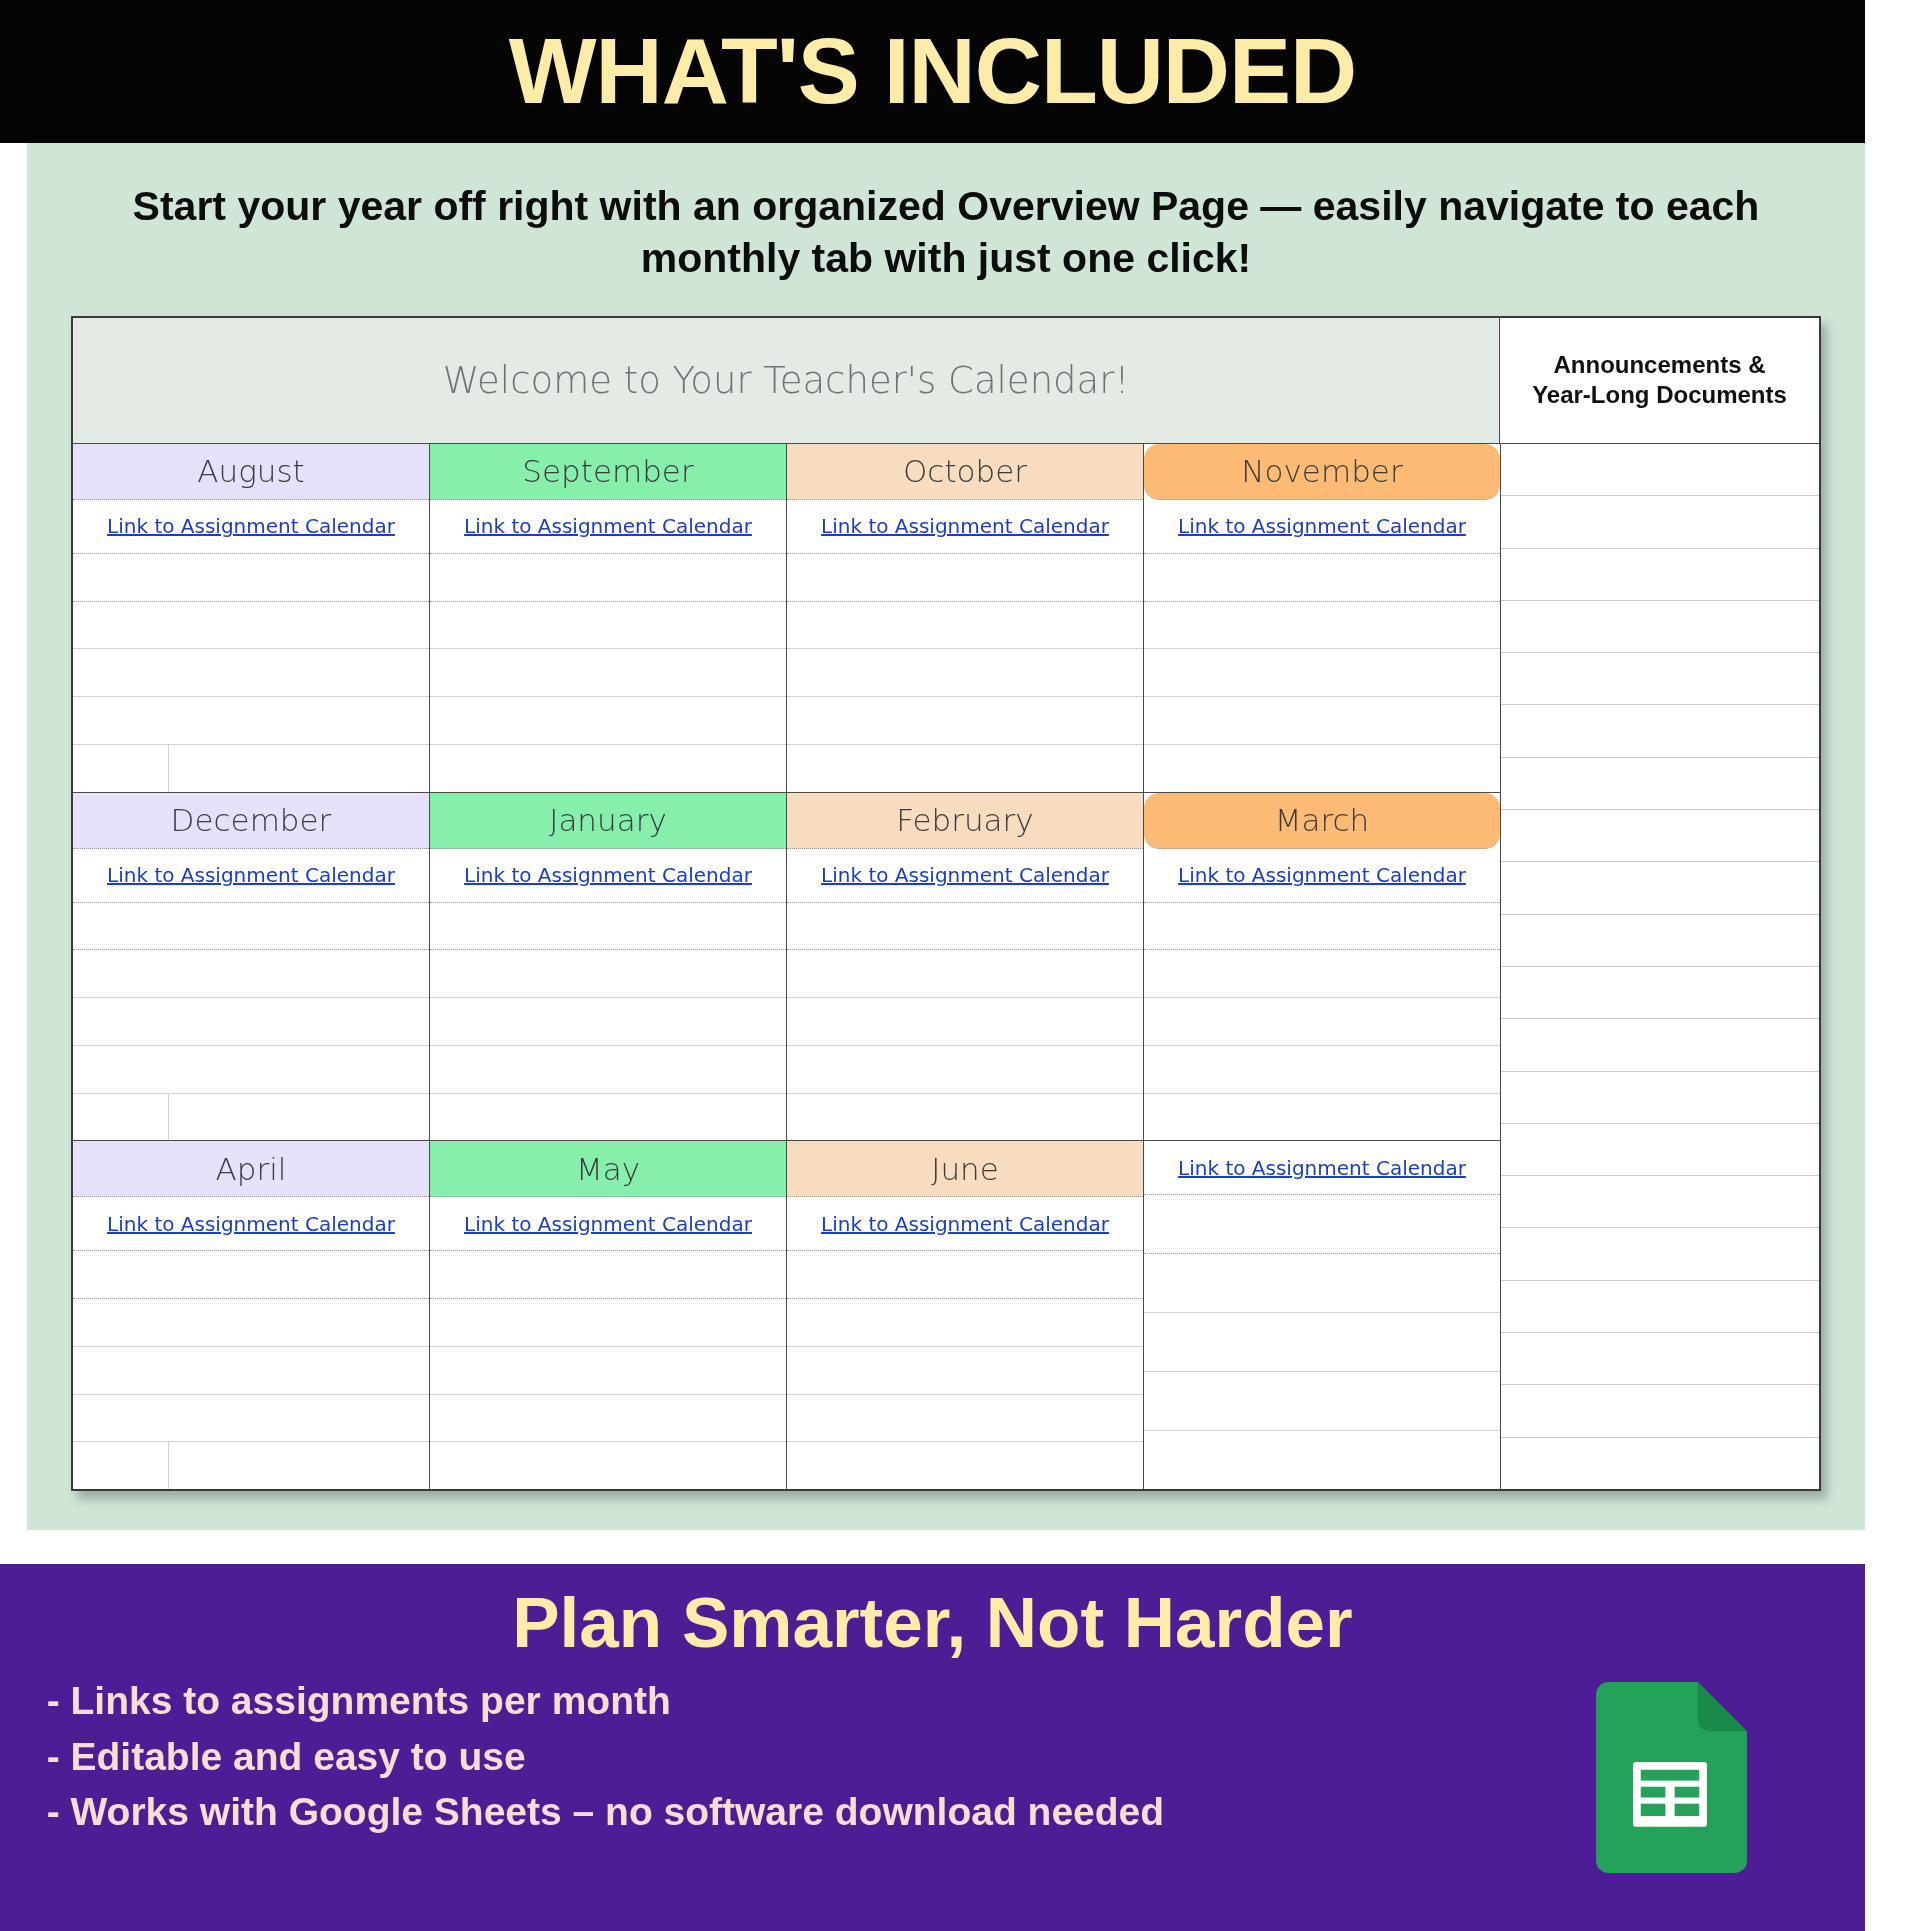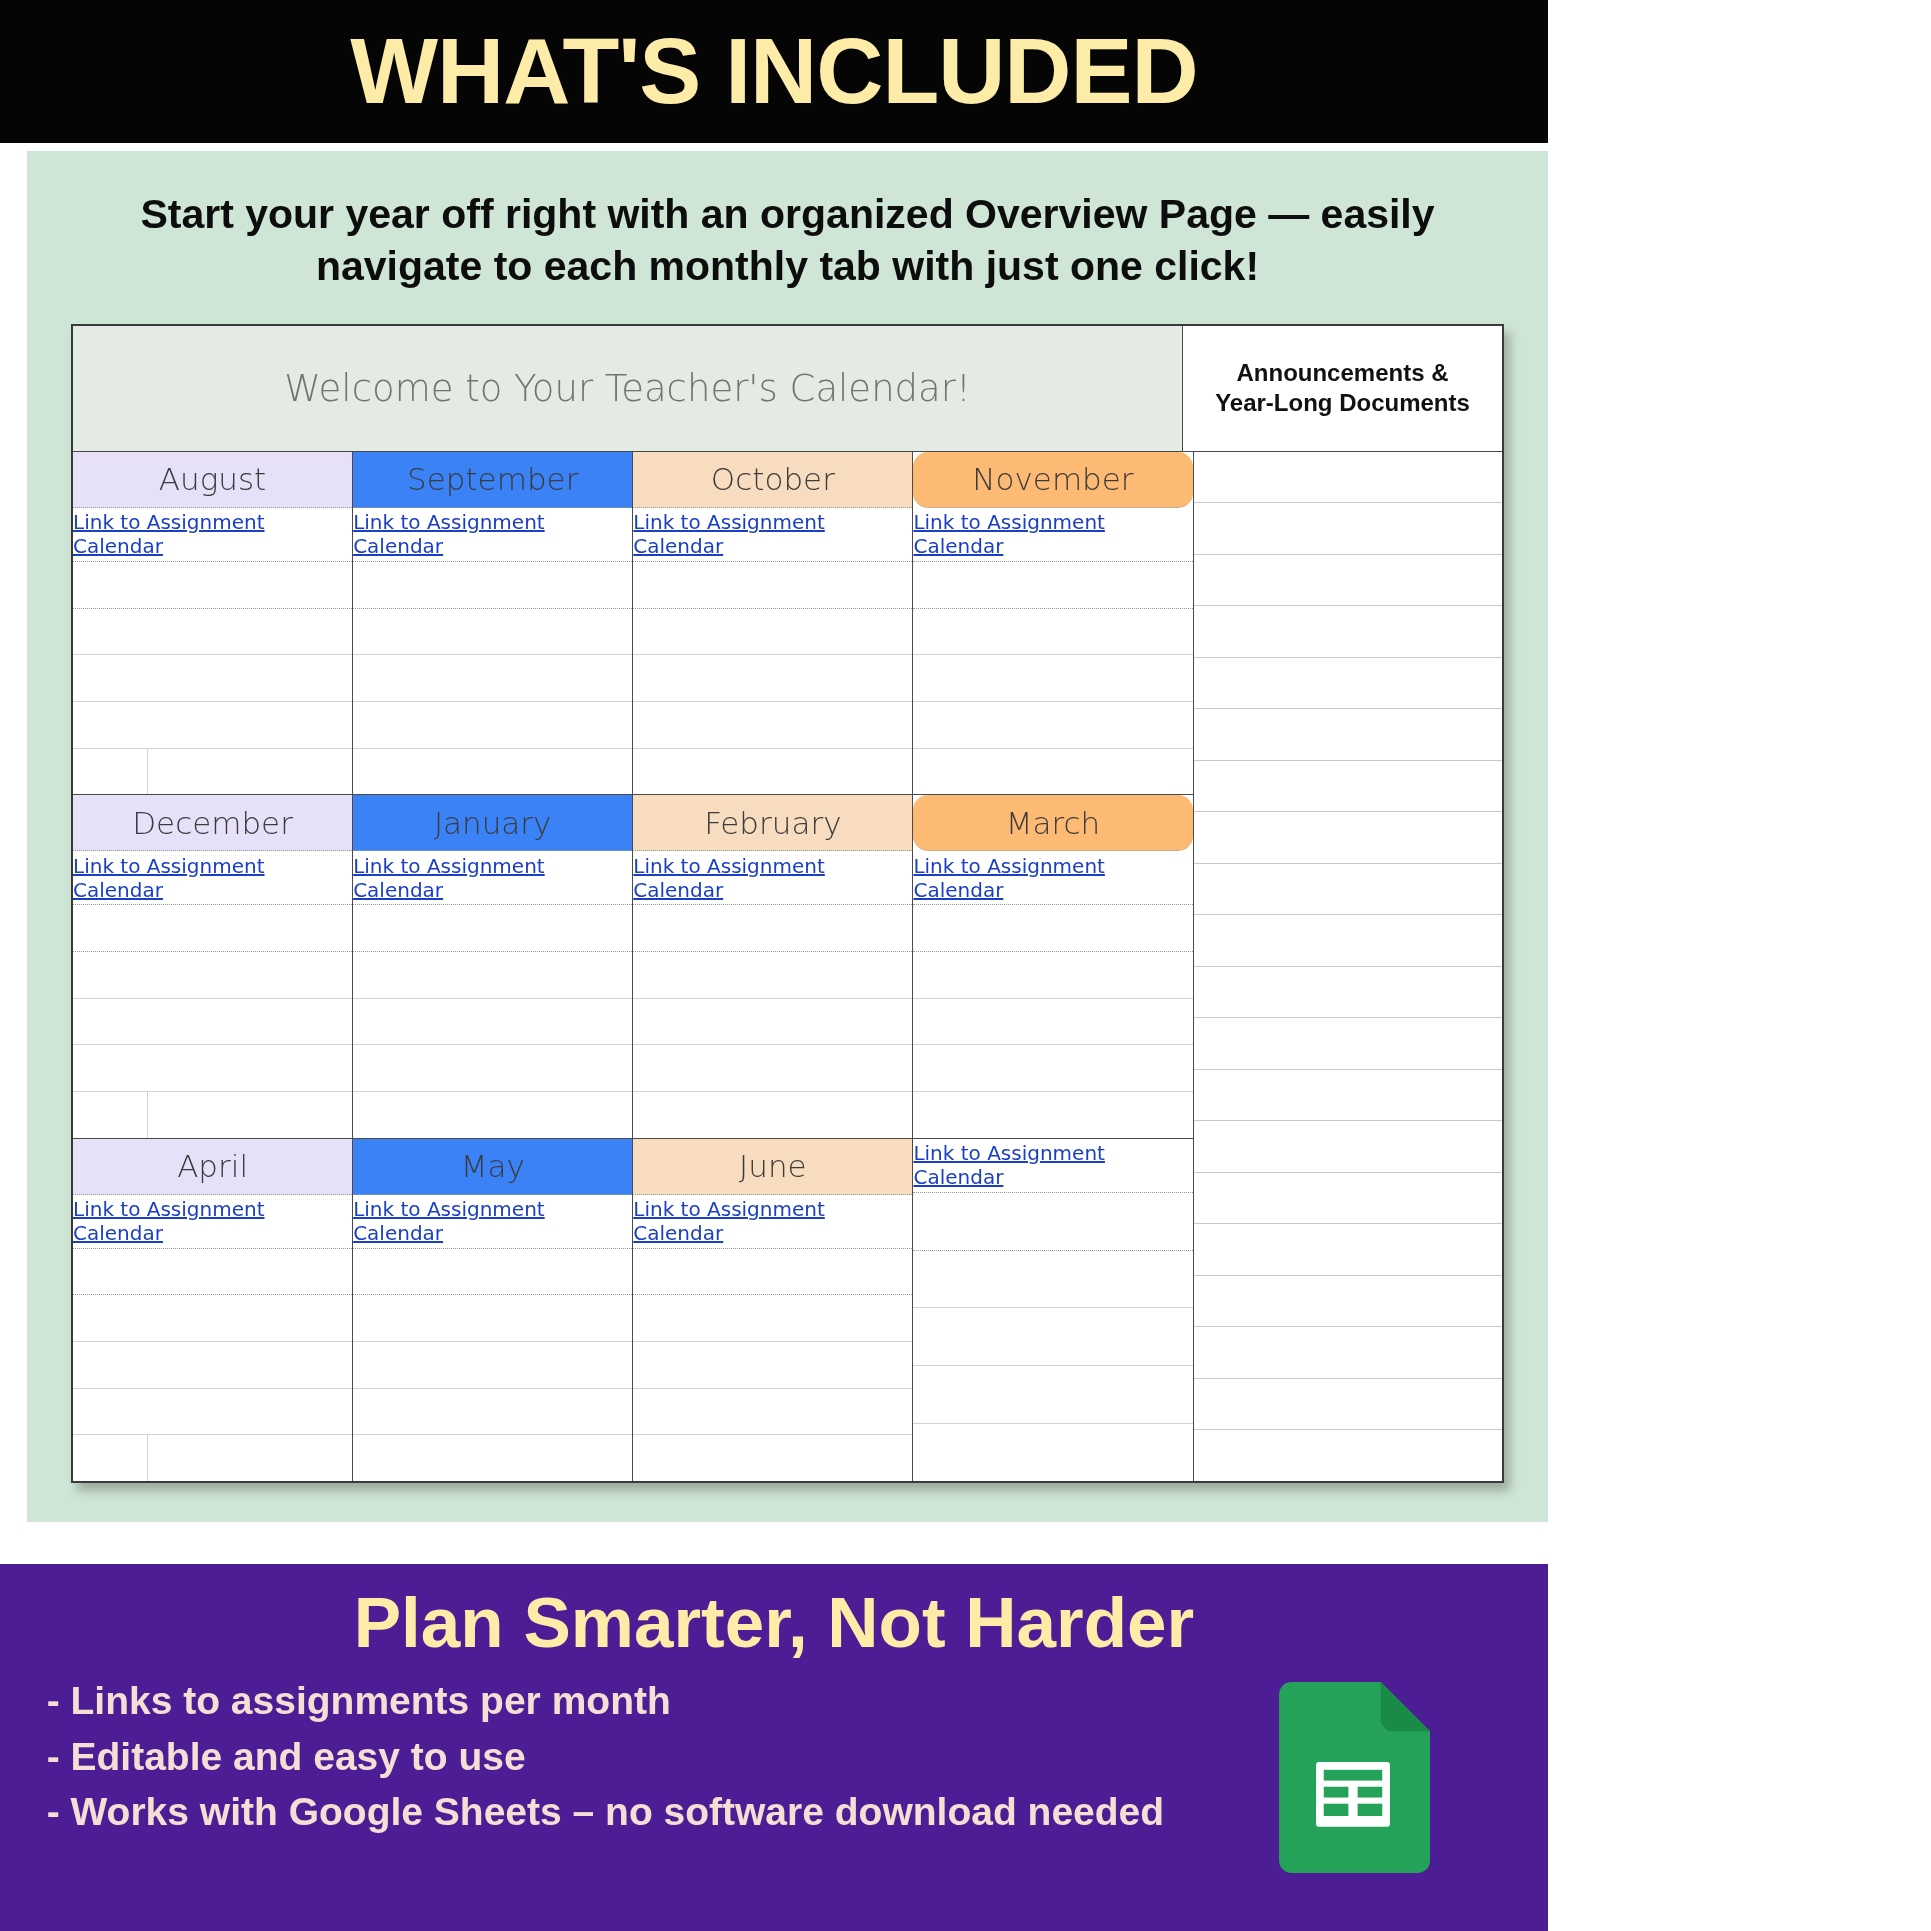--- a/index.html
+++ b/index.html
@@ -2,21 +2,21 @@
 <html><head>
 <meta charset="utf-8">
 <style>
   * { box-sizing: border-box; margin: 0; padding: 0; }
   html, body {
     width: 1931px; height: 1931px;
     font-family: "Liberation Sans", sans-serif;
     background: #ffffff;
     overflow: hidden;
   }
-  .page { width: 1548px; height: 1931px; display: flex; flex-direction: column; gap: 8px; }
+  .page { width: 1865px; height: 1931px; display: flex; flex-direction: column; }
 
   
   .top-banner {
     background: #050505;
     height: 143px;
     display: flex; align-items: center; justify-content: center;
     flex: 0 0 auto;
   }
   .top-banner .title {
     color: #fdeba8;
@@ -123,21 +123,21 @@
   }
   .month-blank { flex: 1 1 0; border-bottom: 1px solid #d2d2d2; }
   .month-blank.dotted { border-bottom: 1px dotted #9a9a9a; }
   .month-blank:last-child { border-bottom: none; }
   .month-blank.split { display: flex; }
   .month-blank.split .left { width: 27%; border-right: 1px solid #d2d2d2; }
   .month-blank.split .right { flex: 1 1 auto; }
 
   
   .c-purple { background: #e6e0f8; }
-  .c-blue   { background: #3b82f6; }
+  .c-blue   { background: #86efac; }
   .c-orange { background: #f7dcc0; }
   .c-pink   { background: #fdba74; border-radius: 15px; }
 
   
   .bottom {
     background: #4c1d95;
     height: 367px;
     flex: 0 0 auto;
     padding: 23px 39px 19.3px 39px;
     position: relative;

